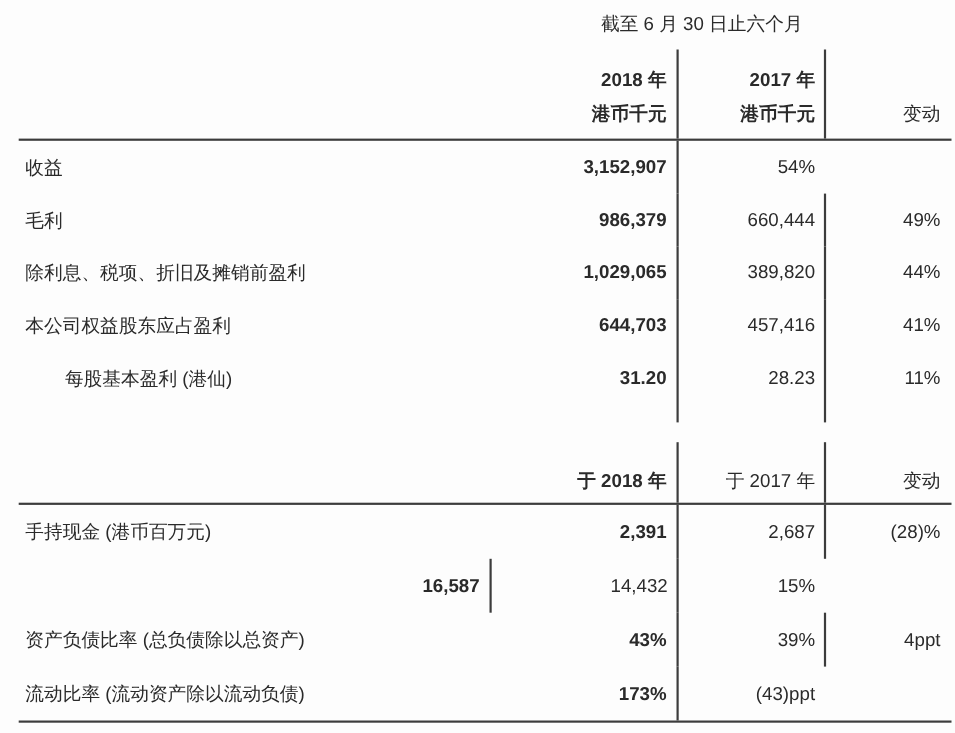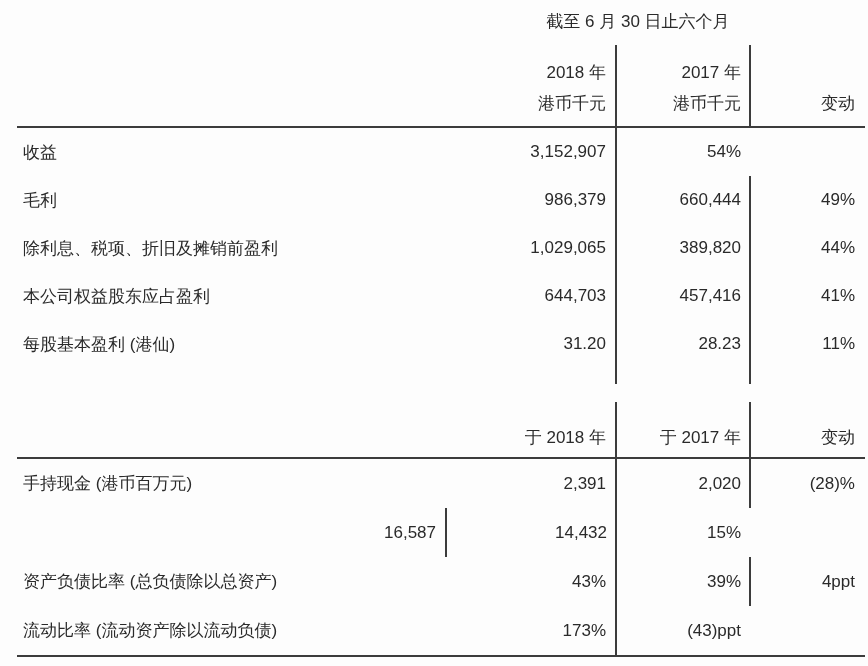--- a/index.html
+++ b/index.html
@@ -38,21 +38,21 @@
   .tr {
     display: grid;
     grid-template-columns: 430px 170px 134px 114px;
   }
   .td { display: flex; align-items: center; }
   .label-cell { justify-content: flex-start; padding-left: 6px; }
   .num { justify-content: flex-end; text-align: right; }
   .col-2018 { padding-right: 9px; border-right: 2px solid var(--line); }
   .col-2017 { padding-right: 8px; border-right: 2px solid var(--line); }
   .col-chg  { padding-right: 10px; }
-  .bold { font-weight: 400; }
+  .bold { font-weight: 700; }
 
   
   .head1 { height: 83px; border-bottom: 2px solid var(--line); }
   .head1 .td {
     flex-direction: column;
     justify-content: flex-end;
     align-items: flex-end;
     padding-bottom: 7px;
     line-height: 31px;
   }
@@ -62,21 +62,21 @@
   .head2 { height: 57px; border-bottom: 2px solid var(--line); }
   .head2 .td {
     align-items: flex-end;
     padding-bottom: 9px;
     line-height: 20px;
     text-align: center;
   }
 
   .data-row { height: 48px; }
   .sec1-last { height: 64px; }
-  .sec1-last .td { padding-bottom: 16px; }
+  .sec1-last .td { padding-bottom: 16px; margin-left: 36px; }
   .section-gap { height: 18px; }
   .section-2 { border-bottom: 2px solid var(--line); }
   .section-2 .data-row { height: 49px; }
 </style>
 </head>
 <body>
 
 <div class="page">
 
   <div class="title-row">
@@ -145,21 +145,21 @@
       <div class="tr head2">
         <div class="td label-cell"></div>
         <div class="td num col-2018 bold">于 2018 年</div>
         <div class="td num col-2017">于 2017 年</div>
         <div class="td num col-chg">变动</div>
       </div>
 
       <div class="tr data-row">
         <div class="td label-cell">手持现金 (港币百万元)</div>
         <div class="td num col-2018 bold">2,391</div>
-        <div class="td num col-2017">2,020</div>
+        <div class="td num col-2017">2,687</div>
         <div class="td num col-chg">(28)%</div>
       </div>
 
       <div class="tr data-row">
         <div class="td num col-2018 bold">16,587</div>
         <div class="td num col-2017">14,432</div>
         <div class="td num col-chg">15%</div>
       </div>
 
       <div class="tr data-row">

